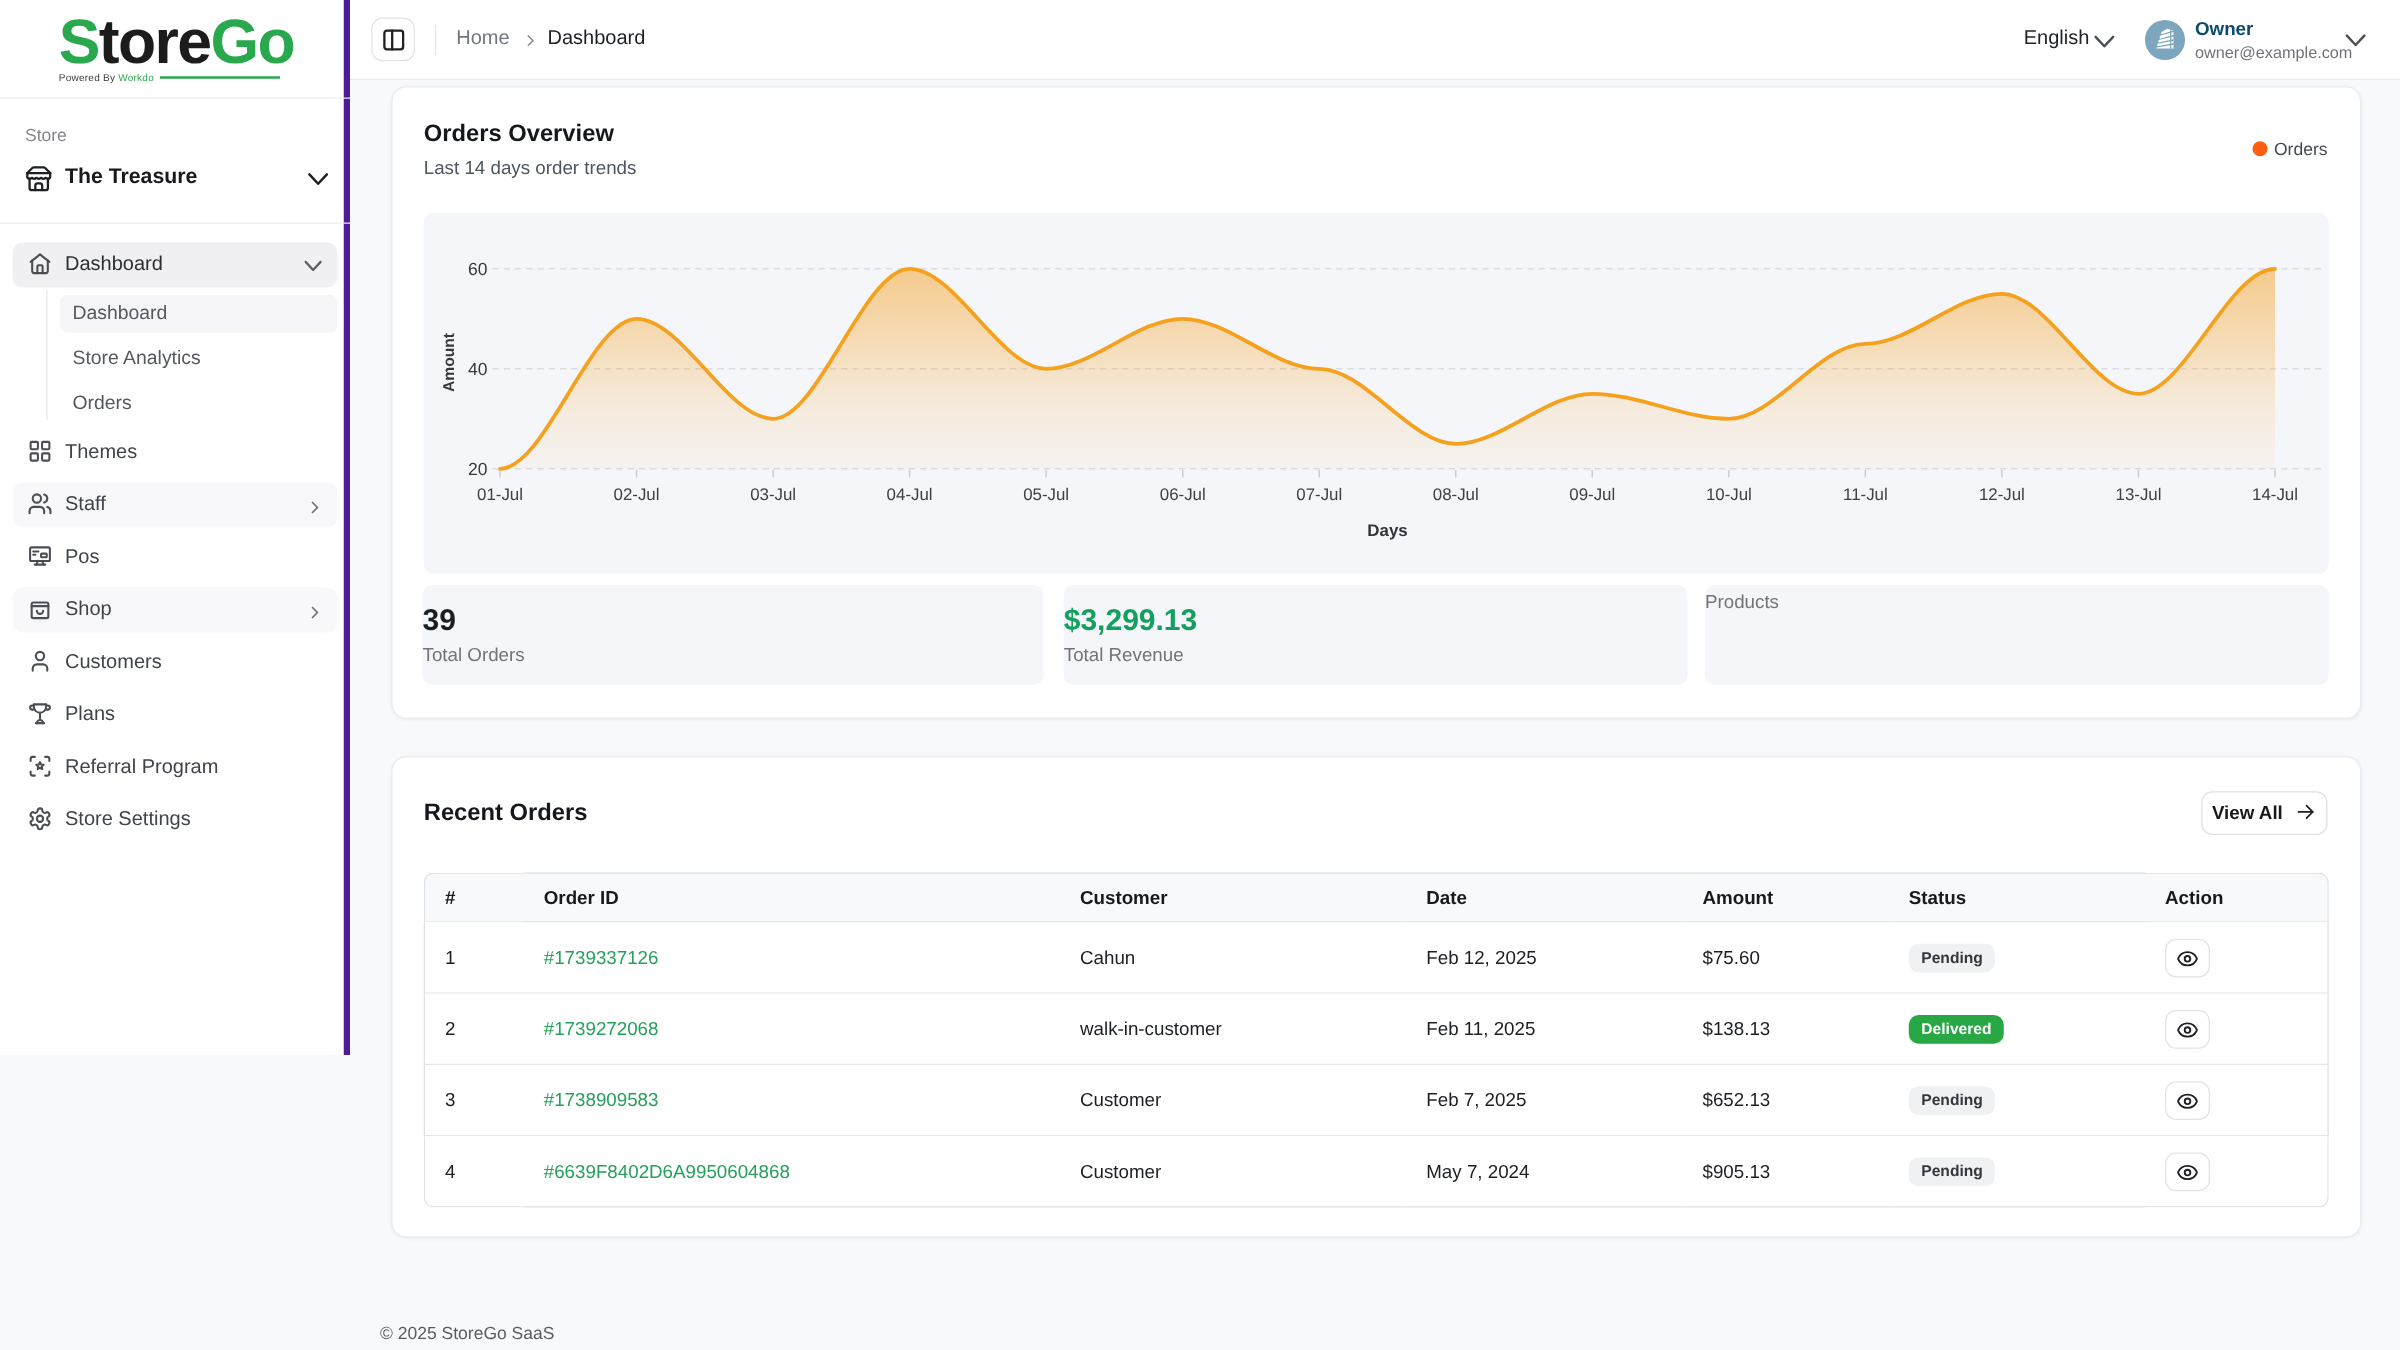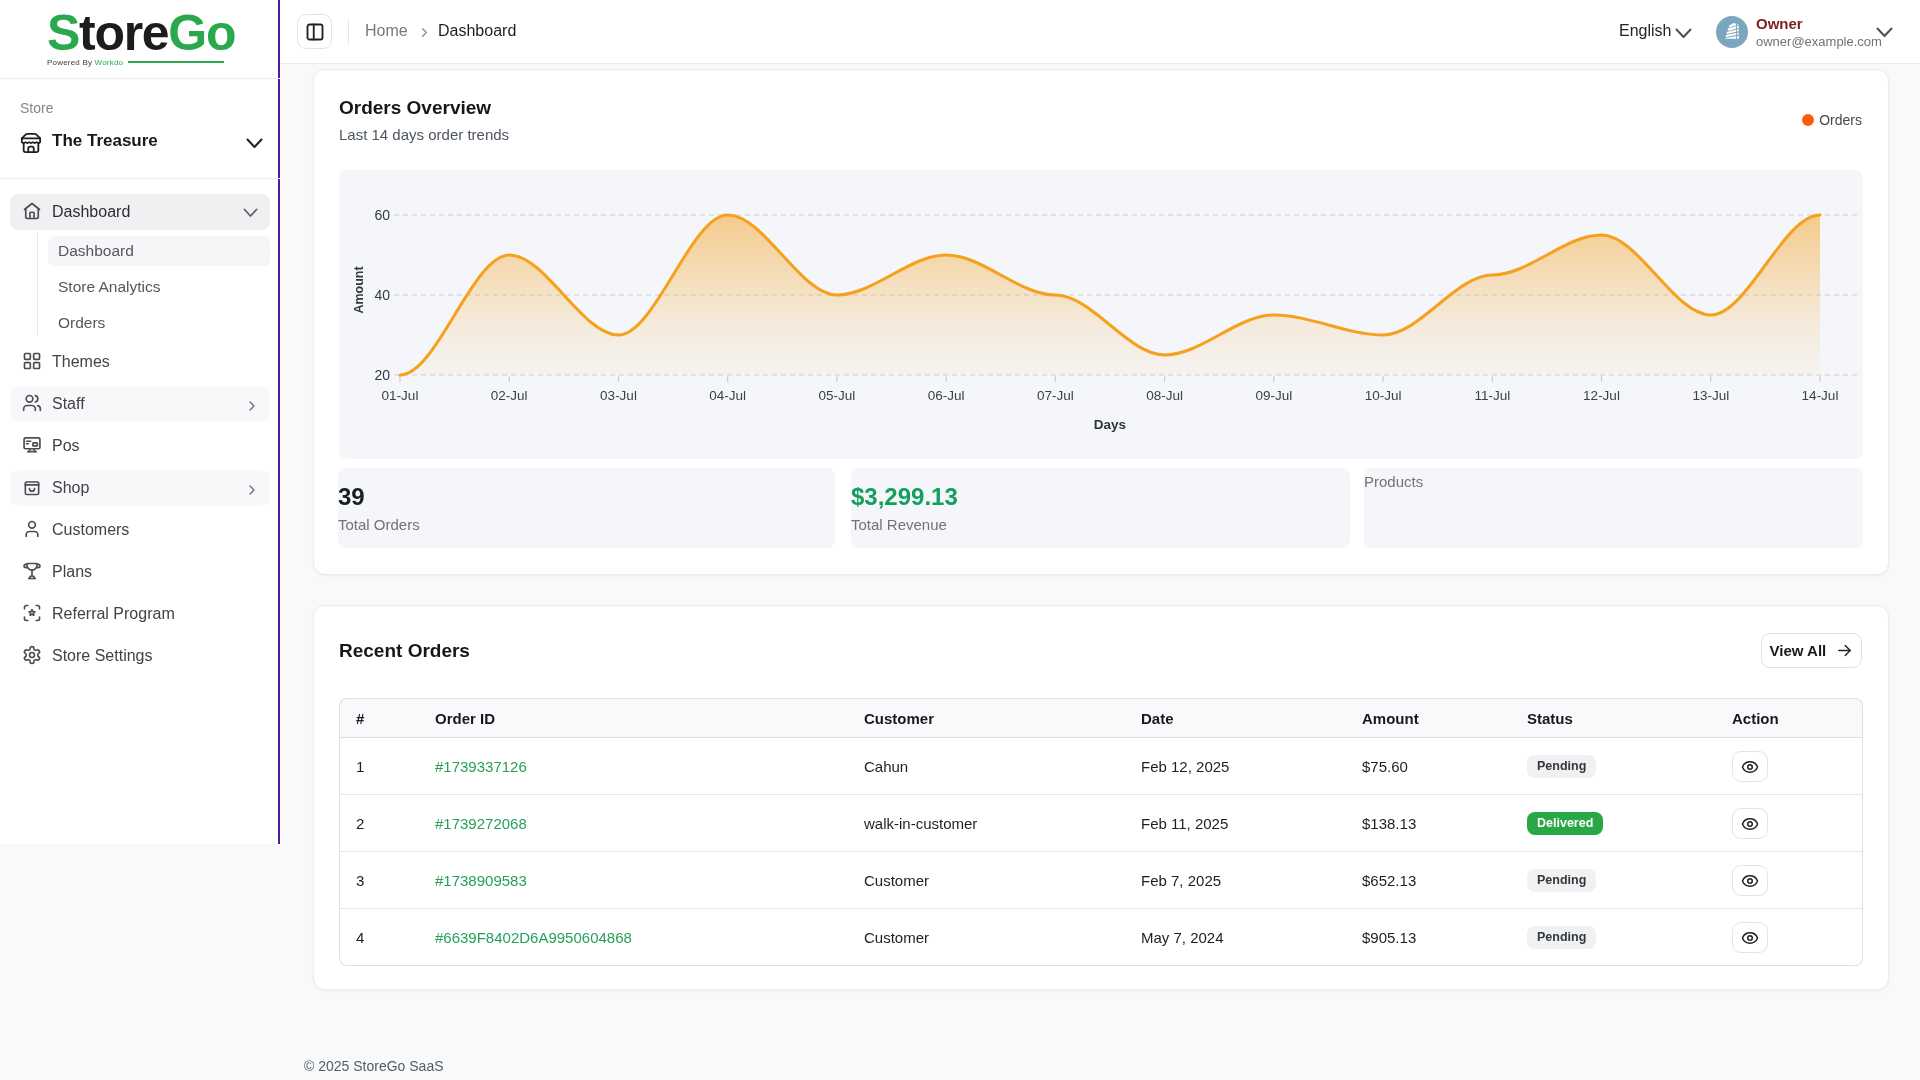--- a/index.html
+++ b/index.html
@@ -1,19 +1,19 @@
 <!DOCTYPE html>
 <html lang="en"><head>
 <meta charset="utf-8">
 <title>Dashboard</title>
 <style>
   * { margin:0; padding:0; box-sizing:border-box; }
   html,body { width:1920px; height:1080px; overflow:hidden; }
   body { font-family:"Liberation Sans", sans-serif; background:#f8f9fa; color:#212529; position:relative; }
-  .sidebar { position:absolute; left:0; top:0; width:280px; height:844px; background:#fff; border-right:2px solid #4c1d95; z-index:5; }
+  .sidebar { position:absolute; left:0; top:0; width:280px; height:844px; background:#fff; border-right:5px solid #4c1d95; z-index:5; }
   .logo { position:absolute; left:47px; top:8px; }
   .logo .big { font-size:50px; font-weight:bold; letter-spacing:-1.3px; line-height:50px; color:#1c1c1c; }
   .logo .big .g { color:#2aa84e; }
   .tagline { margin-top:0; font-size:8px; font-weight:normal; color:#3d3d3d; letter-spacing:.2px; white-space:nowrap; }
   .tagline .g { color:#2aa84e; }
   .tagline .ln { display:inline-block; vertical-align:2px; width:96px; height:2px; background:#2aa84e; margin-left:5px; }
   .sdiv { position:absolute; left:0; width:280px; height:1px; background:#ededf0; }
   .slabel { position:absolute; left:20px; top:100px; font-size:14px; color:#85868c; }
   .storerow { position:absolute; left:20px; top:130px; width:240px; height:26px; }
   .storerow .nm { position:absolute; left:32px; top:1px; font-size:17px; font-weight:bold; color:#17191c; }
@@ -29,21 +29,21 @@
 </style>
 <style>
   .topbar { position:absolute; left:280px; top:0; width:1640px; height:64px; background:#fff; border-bottom:1px solid #e9eaec; }
   .togglebtn { position:absolute; left:17px; top:14px; width:35px; height:35px; border:1px solid #e3e4e7; border-radius:9px; background:#fff; }
   .togglebtn svg { position:absolute; left:7px; top:7px; }
   .tsep { position:absolute; left:68px; top:20px; width:1px; height:24px; background:#e6e7ea; }
   .bc-home { position:absolute; left:85px; top:22px; font-size:16px; color:#73777d; }
   .bc-cur { position:absolute; left:158px; top:22px; font-size:16px; color:#1c1f24; }
   .lang { position:absolute; left:1339px; top:22px; font-size:16px; color:#202329; }
   .avatar { position:absolute; left:1436px; top:16px; width:32px; height:32px; }
-  .uname { position:absolute; left:1476px; top:15px; font-size:15px; font-weight:bold; color:#7f1d1d; }
+  .uname { position:absolute; left:1476px; top:15px; font-size:15px; font-weight:bold; color:#0c4a6e; }
   .umail { position:absolute; left:1476px; top:34px; font-size:13px; color:#6f7278; }
   .card1 { position:absolute; left:313px; top:69px; width:1576px; height:506px; background:#fff; border:1px solid #ebecef; border-radius:12px; box-shadow:0 1px 3px rgba(20,20,40,.05); }
   .c1title { position:absolute; left:25px; top:27px; font-size:19px; font-weight:bold; color:#14171c; }
   .c1sub { position:absolute; left:25px; top:56px; font-size:15px; color:#4c5560; }
   .legend { position:absolute; right:26px; top:41px; }
   .ldot { display:inline-block; width:12px; height:12px; border-radius:50%; background:#fd5e10; vertical-align:-1px; }
   .ltx { font-size:14px; color:#43484e; margin-left:5px; }
   .panel { position:absolute; left:25px; top:100px; width:1524px; height:289px; background:#f5f6f9; border-radius:8px; }
   .statbox { position:absolute; top:398px; height:80px; background:#f5f6f9; border-radius:8px; }
   .snum { margin-top:15px; font-size:24px; font-weight:bold; }

